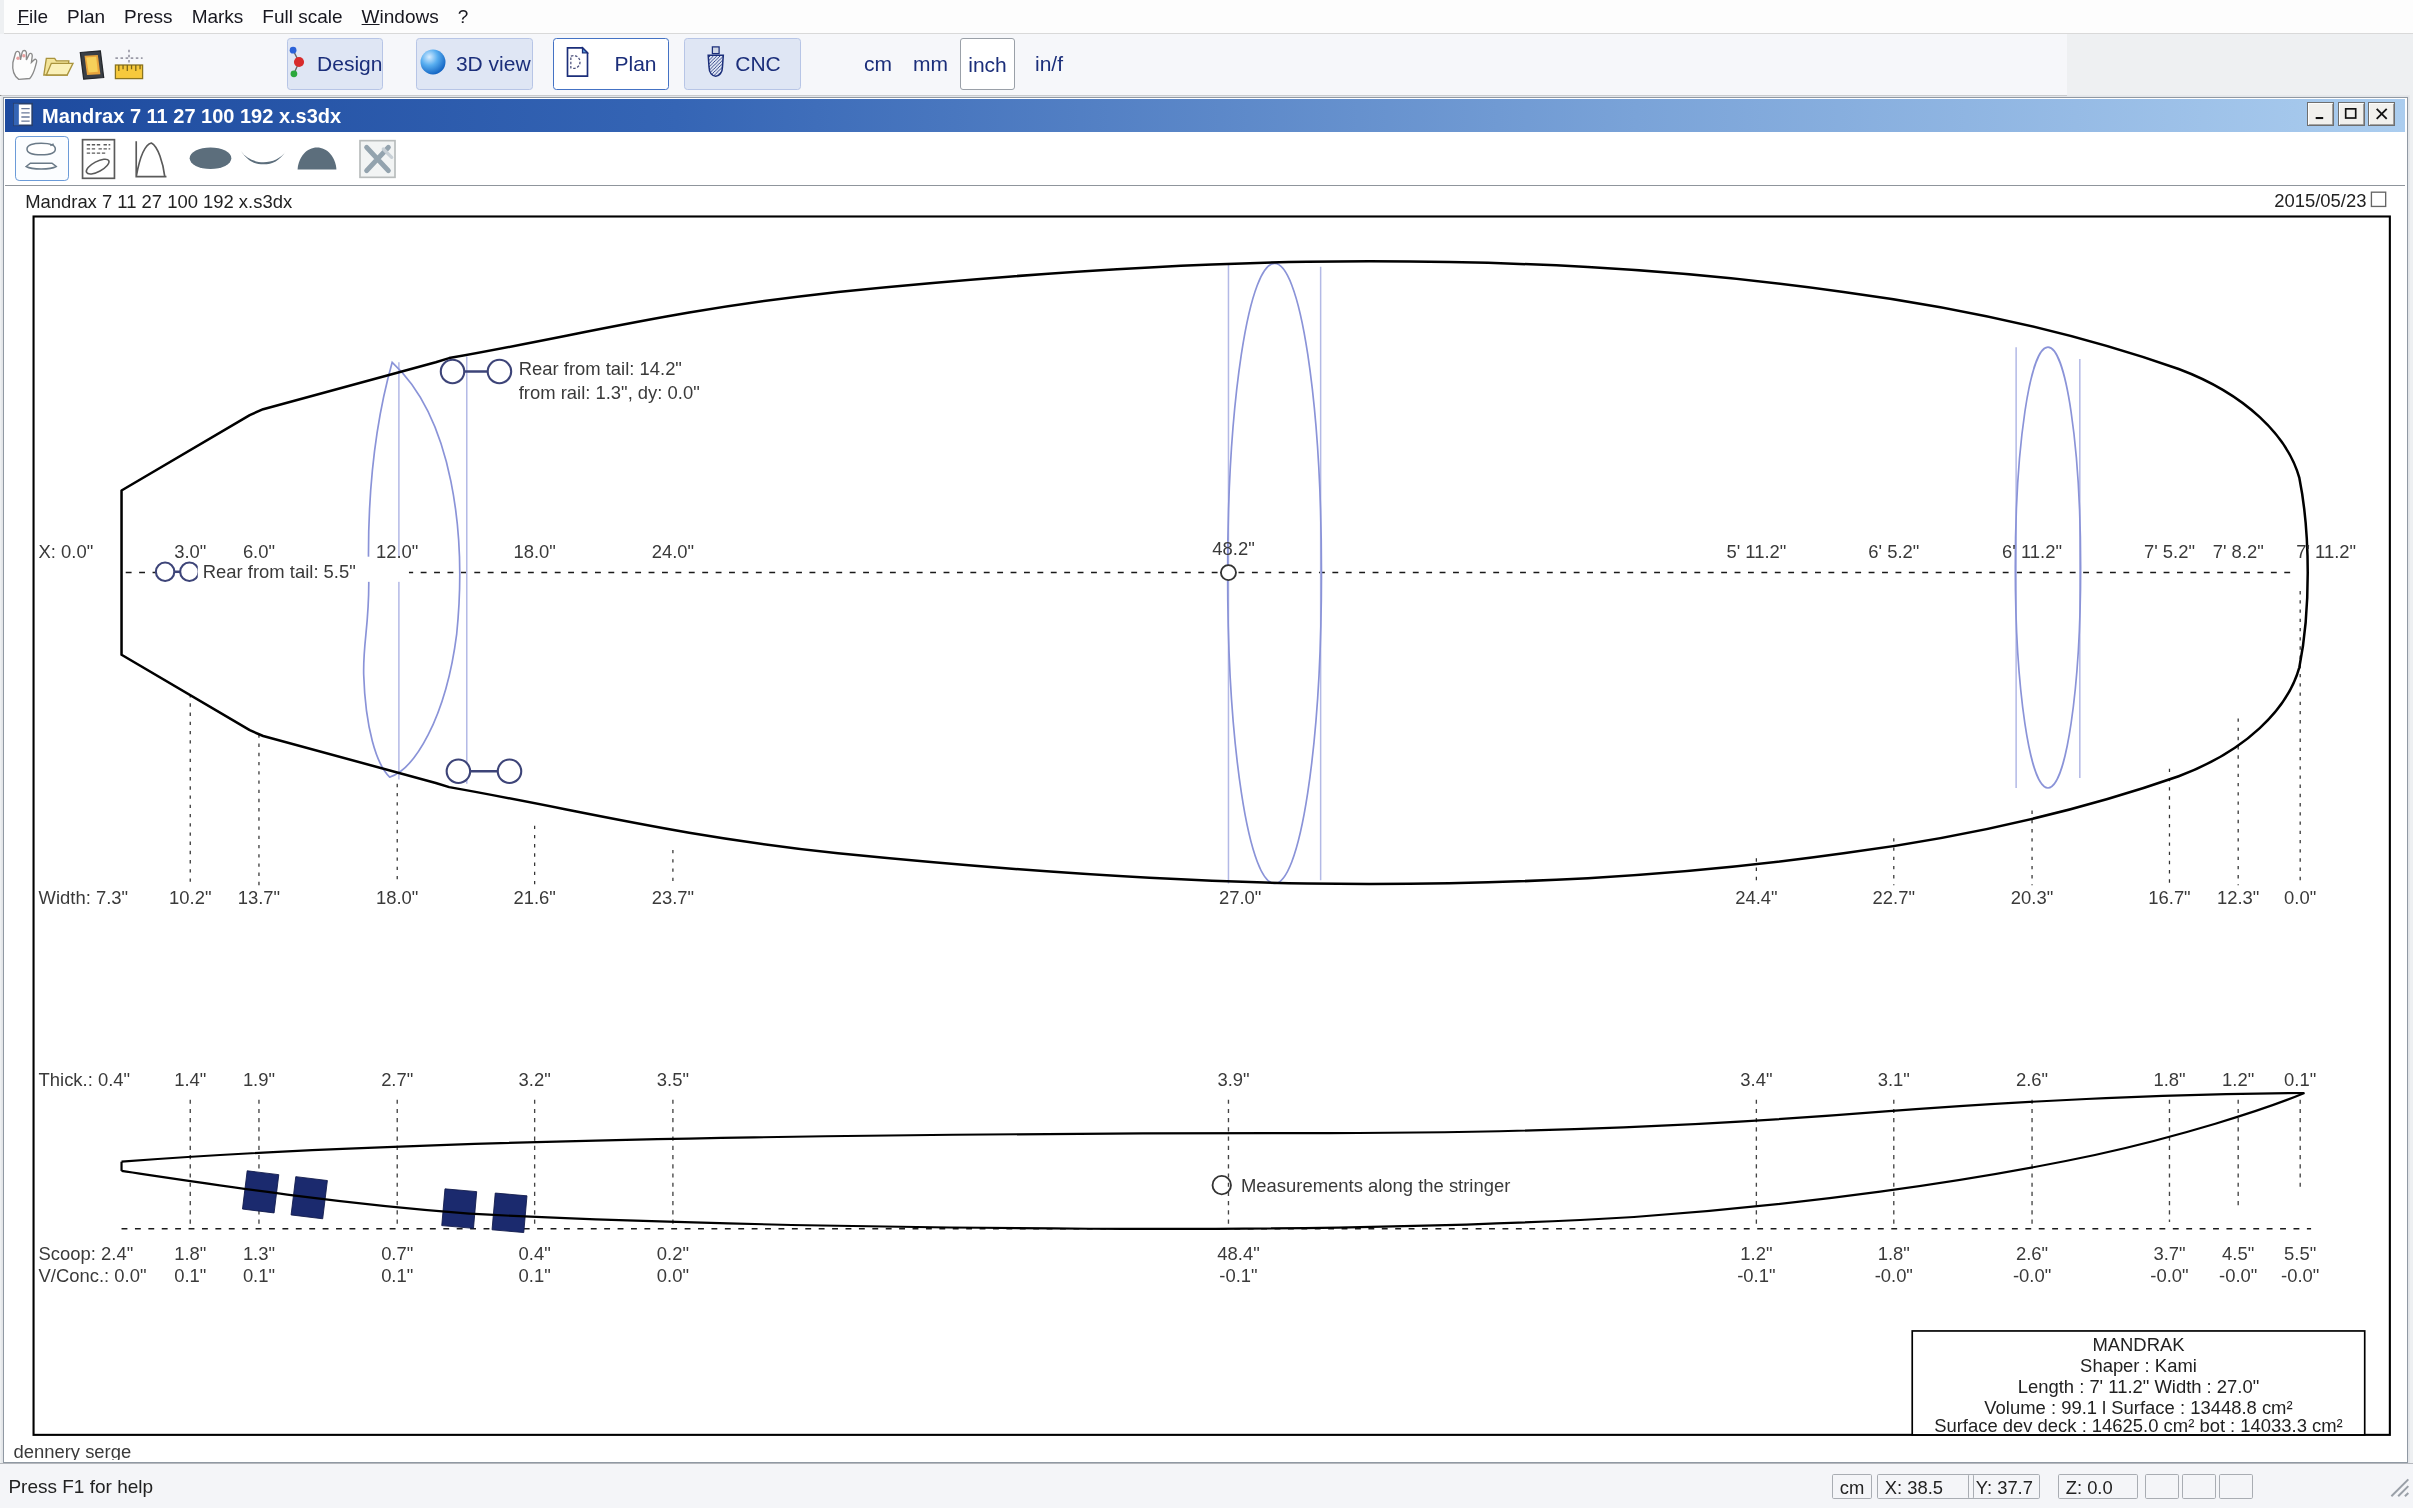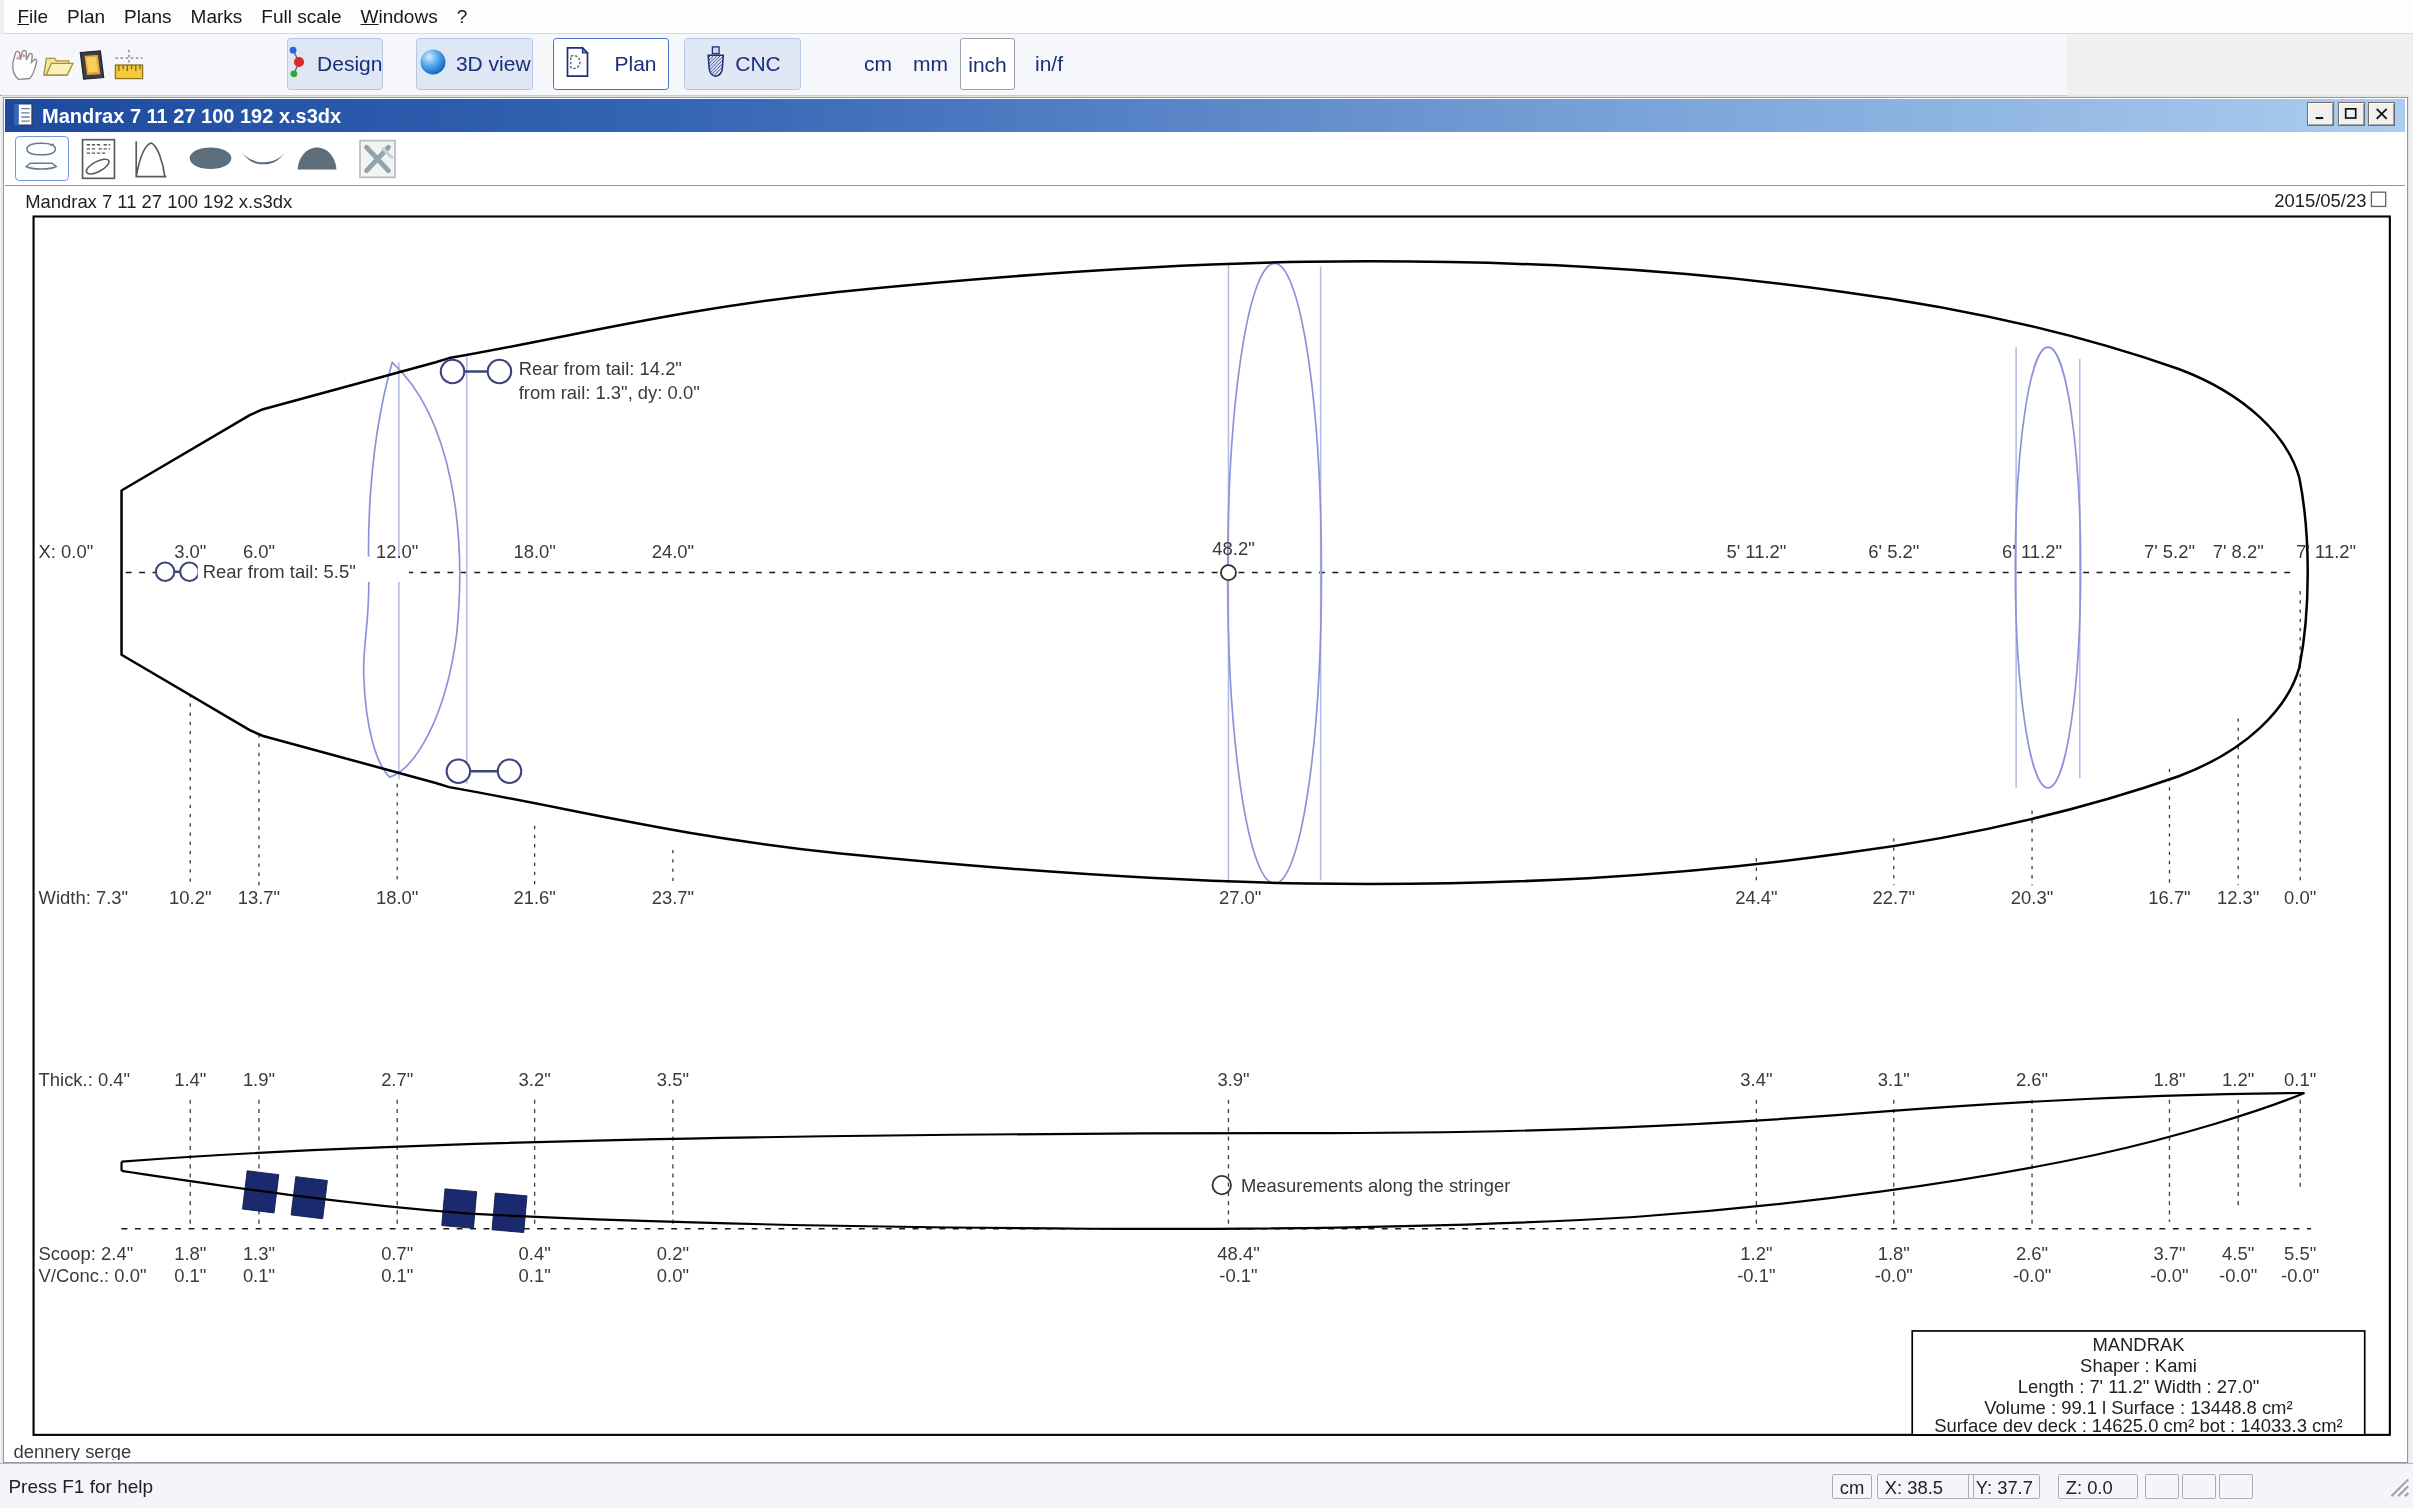--- a/index.html
+++ b/index.html
@@ -76,21 +76,21 @@
     border:0.8px solid #a9adb3;border-radius:1.7px;font-size:18.4px;color:#222;padding-left:6.7px;
   }
   .grip{position:absolute;right:3.4px;top:11.7px;}
 </style>
 </head>
 <body>
 
 <div class="menubar">
   <span class="menu-item uf">File</span>
   <span class="menu-item">Plan</span>
-  <span class="menu-item">Plans</span>
+  <span class="menu-item">Press</span>
   <span class="menu-item">Marks</span>
   <span class="menu-item">Full scale</span>
   <span class="menu-item uf">Windows</span>
   <span class="menu-item uf">?</span>
 </div>
 
 <div class="toolbar">
   <span class="ticon" style="left:5px">
     <svg width="32" height="34" viewBox="0 0 38 40">
       <path d="M14 37 C8 33 6 26 7 17 L10 6 C11 3 14 3 15 6 L16 14 L18 5 C19 2 22 2 23 5 L23 14 L26 8 C27 5 30 6 30 9 L29 17 L32 14 C34 12 36 14 35 17 C33 24 32 31 27 36 Z" fill="#fdfdfd" stroke="#8a8a8a" stroke-width="1.6"></path>

